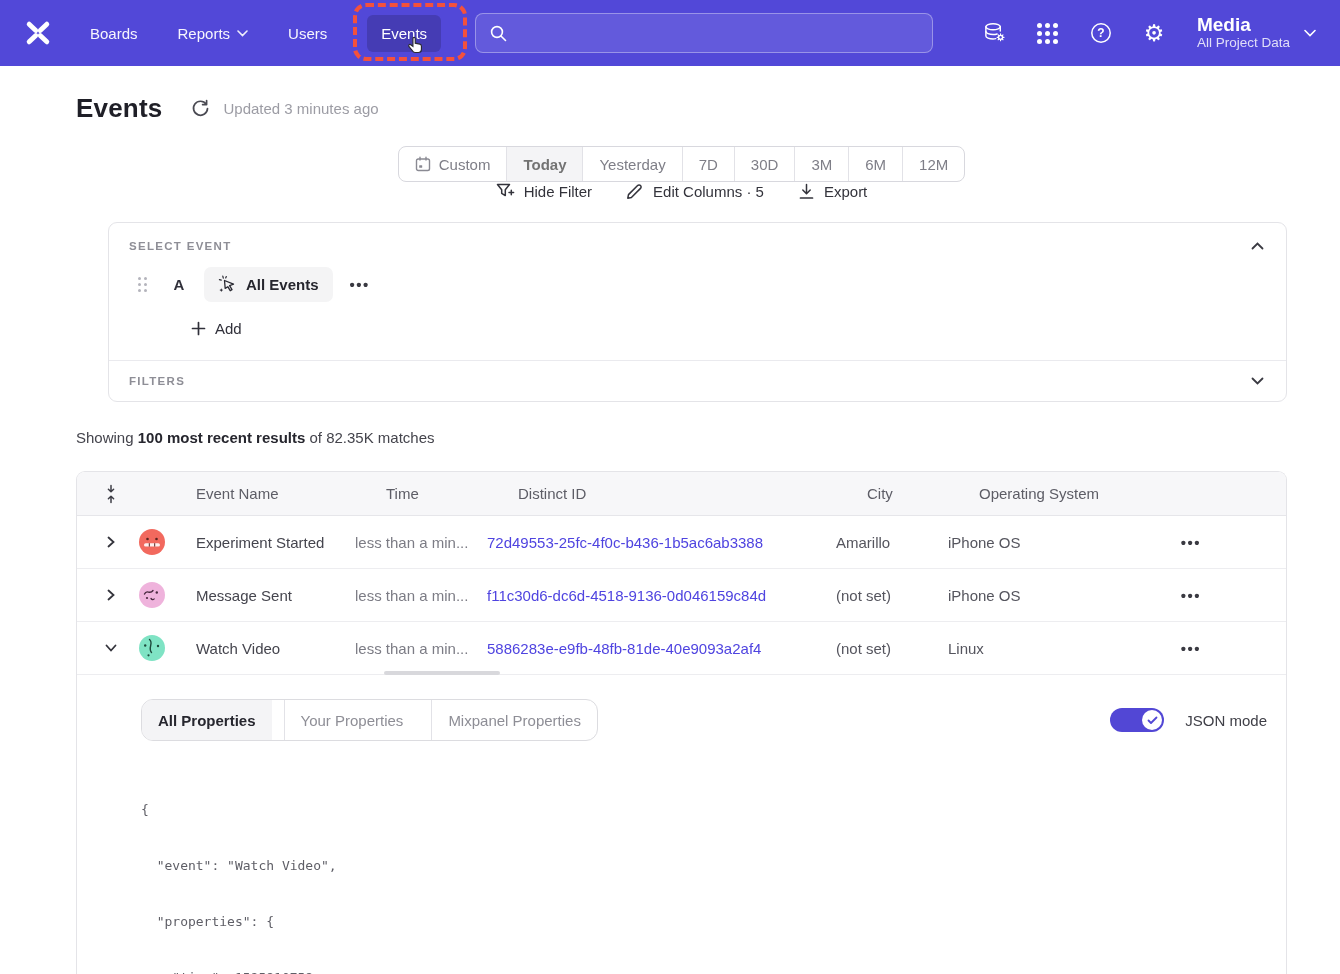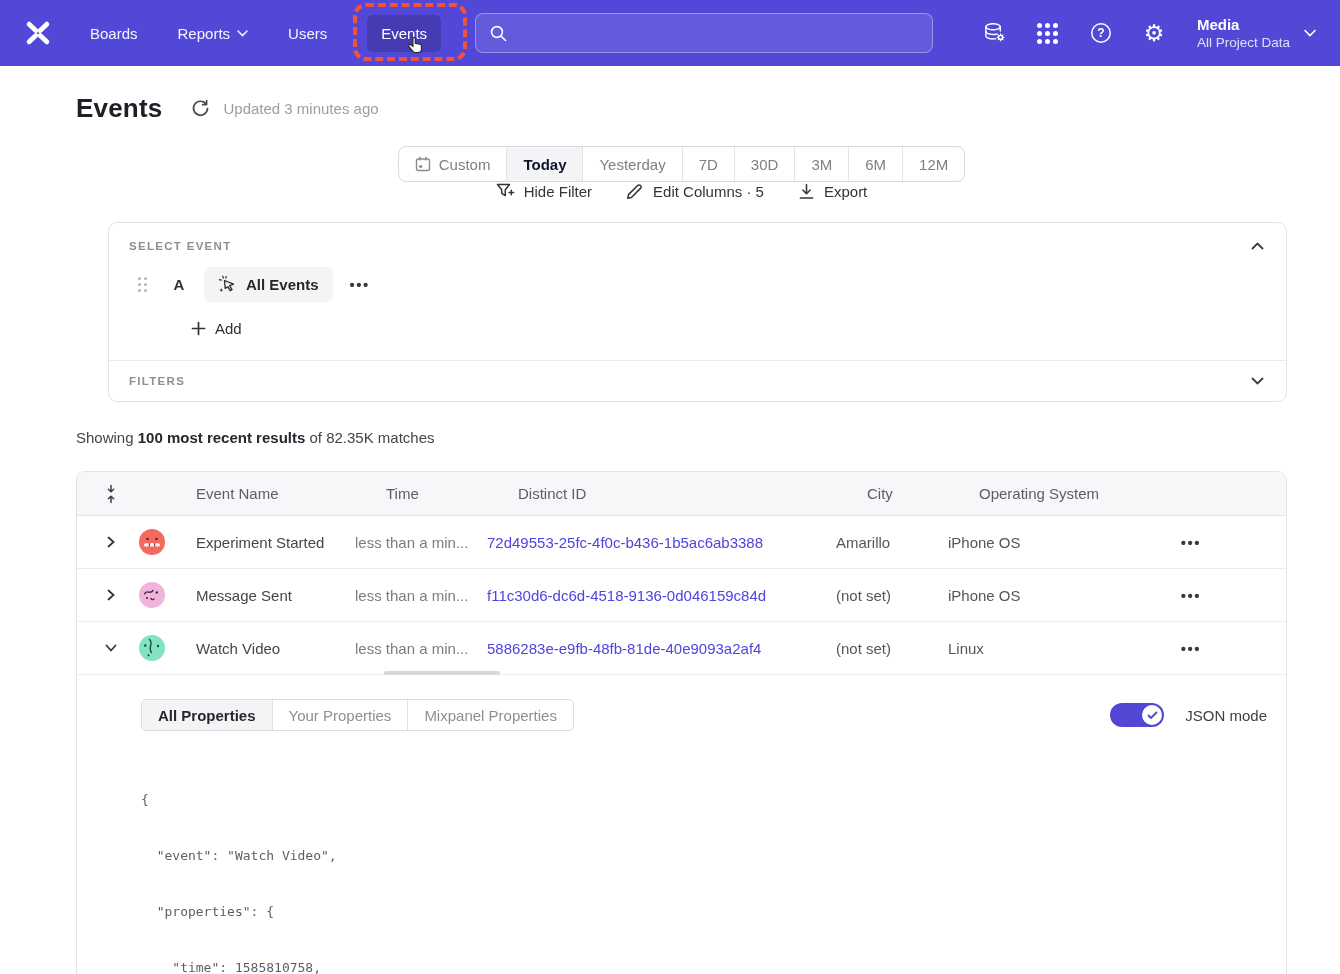--- a/index.html
+++ b/index.html
@@ -22,36 +22,36 @@
     border:1px solid rgba(255,255,255,.35); border-radius:8px; display:flex; align-items:center; padding:0 14px; gap:11px; }
   .nav-search input { flex:1; background:transparent; border:none; outline:none; color:#fff; font-size:16px; font-family:inherit; }
   .nav-search input::placeholder { color:rgba(255,255,255,.85); }
 
   .nav-right { margin-left:auto; display:flex; align-items:center; gap:29px; }
   .nav-icon { width:24px; height:24px; display:flex; align-items:center; justify-content:center; color:#fff; cursor:pointer; }
   .gear-glyph { font-size:23px; line-height:1; color:#fff; }
   .apps-grid { display:grid; grid-template-columns:repeat(3,5px); grid-template-rows:repeat(3,5px); gap:3px; }
   .apps-grid i { width:5px; height:5px; border-radius:50%; background:#fff; }
   .project { margin-left:2px; display:flex; align-items:center; gap:14px; cursor:pointer; }
-  .project .pname { color:#fff; font-size:15px; font-weight:700; line-height:19px; }
+  .project .pname { color:#fff; font-size:19px; font-weight:700; line-height:19px; }
   .project .pscope { color:rgba(255,255,255,.82); font-size:13.5px; line-height:17px; }
 
   
   .content { padding:0 53px 0 76px; }
   .title-row { display:flex; align-items:center; margin-top:26px; height:32px; }
   .page-title { font-size:26px; font-weight:700; color:#1F1F27; letter-spacing:.2px; }
   .refresh-btn { margin-left:29px; width:20px; height:20px; color:#4A4A52; cursor:pointer; display:flex; align-items:center; }
   .updated { margin-left:12px; font-size:15px; color:#9C9CA4; }
 
   
   .controls-row { display:flex; align-items:center; justify-content:space-between; margin-top:22px;flex-direction:column; }
   .seg { display:flex; align-items:stretch; border:1px solid #D8D8DE; border-radius:8px; height:36px; overflow:hidden; background:#fff; }
   .seg-item { display:flex; align-items:center; gap:8px; padding:0 16px; font-size:15px; color:#7E7E87; cursor:pointer; border-left:1px solid #E2E2E7; white-space:nowrap; }
   .seg-item:first-child { border-left:none; }
-  .seg-item.sel { background:#F4F4F6; color:#0f172a; font-weight:700;text-align:center; }
+  .seg-item.sel { background:#F4F4F6; color:#737373; font-weight:700;text-align:center; }
   .cal-icon { color:#8A8A93; display:flex; }
 
   .toolbar { display:flex; align-items:center; gap:34px; }
   .tool-btn { display:flex; align-items:center; gap:9px; font-size:15px; font-weight:500; color:#33333B; cursor:pointer; white-space:nowrap; }
   .tool-btn svg { color:#33333B; }
   .search-events { width:220px; height:36px; background:#F4F4F5; border-radius:8px; display:flex; align-items:center; gap:9px; padding:0 12px; }
   .search-events input { flex:1; border:none; outline:none; background:transparent; font-size:15px; color:#44444C; font-family:inherit; min-width:0; }
   .search-events input::placeholder { color:#96969E; }
 
   
@@ -93,21 +93,21 @@
   .cell-id { font-size:15px; color:#4F44E0; cursor:pointer; }
   .cell-txt { font-size:15px; color:#55555E; }
   .cell-actions { flex:1; display:flex; justify-content:flex-end; padding-right:85px; }
   .row-dots { color:#3A3A42; font-size:15px; font-weight:700; letter-spacing:1.5px; cursor:pointer; }
   .av0 { background:#F2695E; } .av1 { background:#EFB3DC; } .av2 { background:#7FE3C4; }
   .hscroll-thumb { position:absolute; left:307px; top:199px; width:116px; height:4px; background:#D8D8DC; border-radius:2px; }
 
   
   .detail { padding:24px 19px 0 64px; background:#fff; }
   .detail-top { display:flex; align-items:center; justify-content:space-between; }
-  .tabs { display:flex; border:1px solid #DCDCE0; border-radius:5px; height:32px; overflow:hidden; }
+  .tabs { display:flex; border:1px solid #DCDCE0; border-radius:12px; height:42px; overflow:hidden;gap:12px; }
   .tab { display:flex; align-items:center; padding:0 16px; font-size:15px; color:#8E8E96; cursor:pointer; border-left:1px solid #E2E2E7; white-space:nowrap; }
   .tab:first-child { border-left:none; }
   .tab.sel { background:#F4F4F6; color:#26262E; font-weight:700; }
   .json-mode { display:flex; align-items:center; gap:21px; }
   .toggle { width:54px; height:24px; border-radius:13px; background:#5247D5; position:relative; cursor:pointer; flex:none; }
   .toggle .knob { position:absolute; right:2px; top:2px; width:20px; height:20px; border-radius:50%; background:#fff; display:flex; align-items:center; justify-content:center; color:#5247D5; }
   .json-label { font-size:15px; font-weight:500; color:#3F3F47; }
   .json-block { margin-top:23px; font-family:"DejaVu Sans Mono", monospace; font-size:13px; line-height:18.6px; color:#5E5E66; white-space:pre; }
 </style>
 </head>

